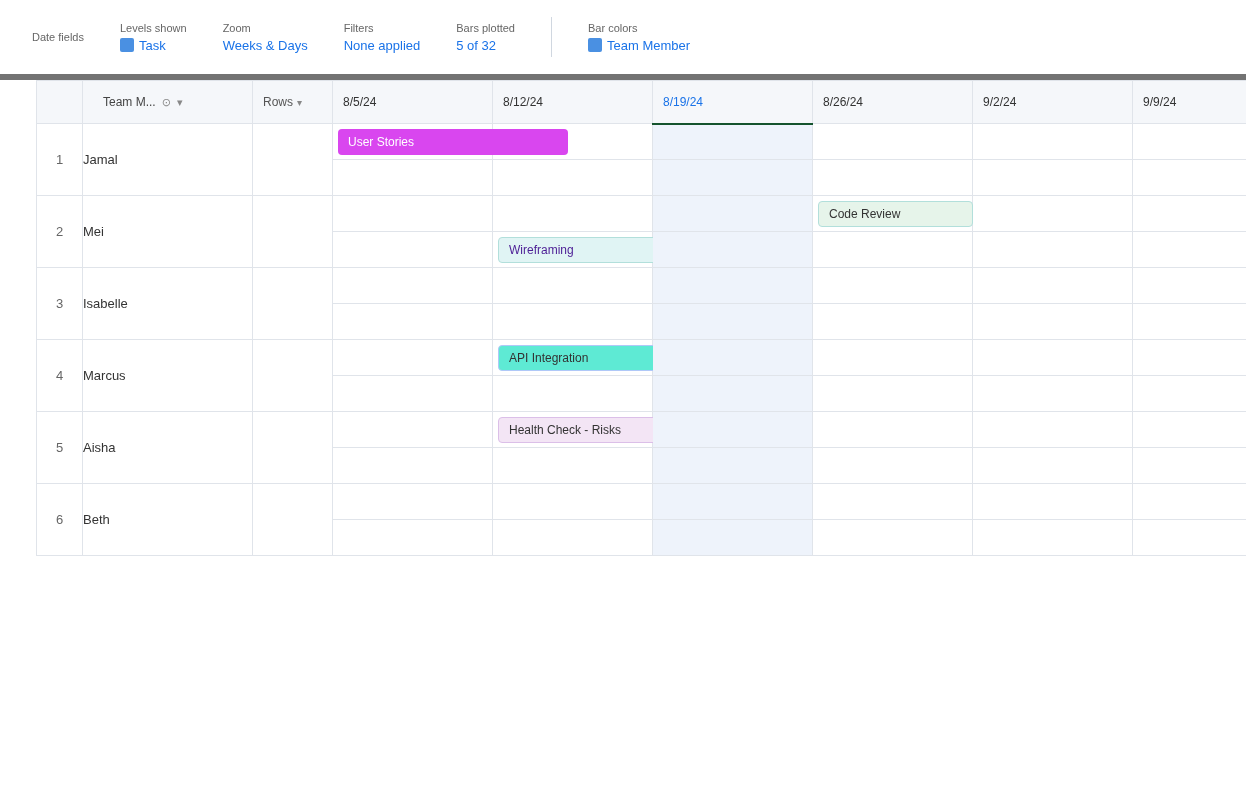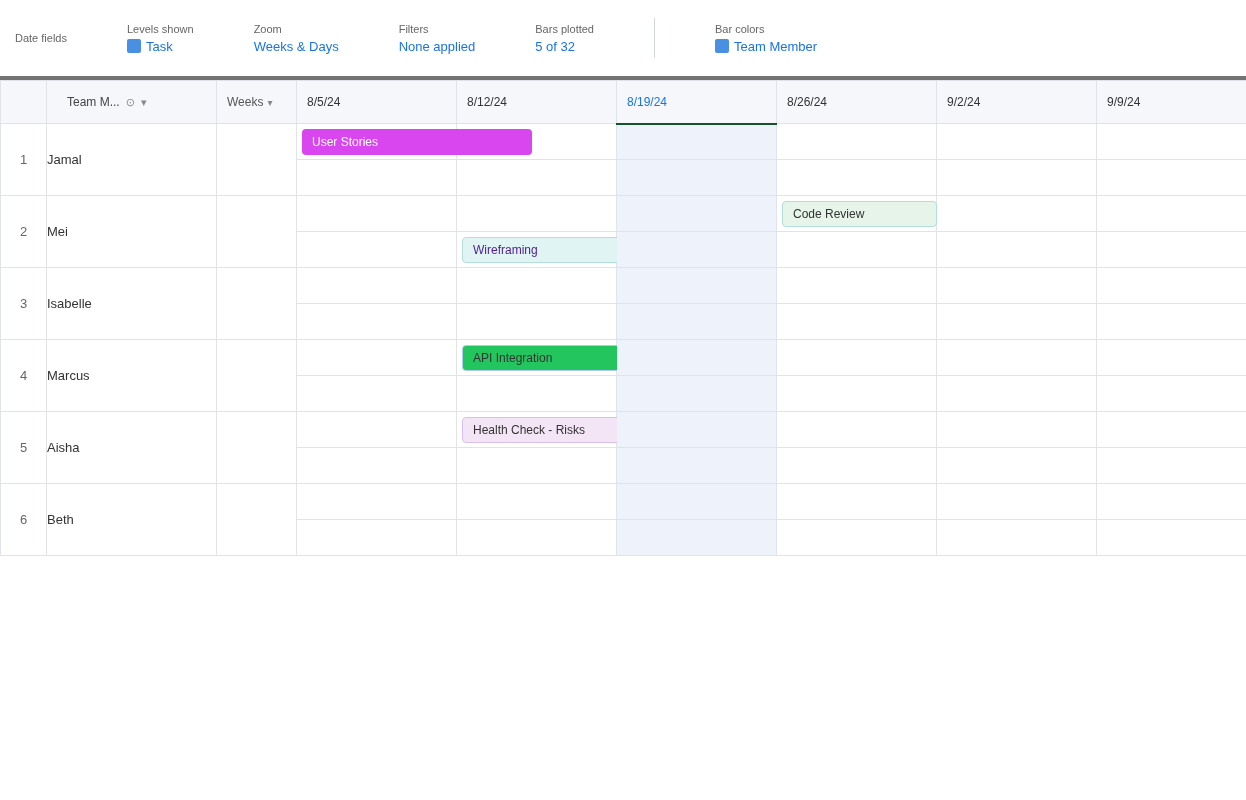--- a/index.html
+++ b/index.html
@@ -2,24 +2,24 @@
 <html><head>
   <meta charset="utf-8">
   <style>
     * { box-sizing: border-box; margin: 0; padding: 0; }
     body { font-family: -apple-system, BlinkMacSystemFont, 'Segoe UI', sans-serif; font-size: 13px; background: #fff; color: #333; }
 
     
     .header-bar {
       display: flex;
       align-items: center;
-      padding: 10px 15px;
-      border-bottom: 4px solid #737373;
+      padding: 10px 32px;
+      border-bottom: 6px solid #737373;
       background: #fff;
-      gap: 60px;
+      gap: 36px;
       min-height: 80px;
     }
     .header-section {
       display: flex;
       flex-direction: column;
       gap: 4px;
     }
     .header-section-label {
       font-size: 11px;
       color: #666;
@@ -49,20 +49,21 @@
     .divider-vert {
       width: 1px;
       height: 40px;
       background: #d0d7e0;
     }
 
     
     .gantt-container {
       overflow: auto;
       width: 100%;
+      padding-left: 36px;
     }
     .gantt-table {
       border-collapse: collapse;
       width: 100%;
       table-layout: fixed;
     }
 
     
     .col-num { width: 46px; }
     .col-name { width: 170px; }
@@ -129,21 +130,21 @@
       font-weight: 400;
       white-space: nowrap;
       overflow: hidden;
       text-overflow: ellipsis;
     }
 
     
     .bar-red { background: #d946ef; color: #fff; }
     .bar-green-light { background: #e6f4ea; color: #333; border: 1px solid #b2dfdb; }
     .bar-teal-light { background: #e0f4f4; color: #4c1d95; border: 1px solid #b2dfdb; }
-    .bar-blue-light { background: #22c55e; color: #333; border: 1px solid #b0c8f8; }
+    .bar-blue-light { background: #5eead4; color: #333; border: 1px solid #b0c8f8; }
     .bar-pink-light { background: #f3e5f5; color: #333; border: 1px solid #dbbfe8; }
 
     
     .name-header-cell {
       display: flex;
       align-items: center;
       gap: 6px;
       padding: 6px 10px;
     }
     .sort-icon { color: #888; font-size: 11px; cursor: pointer; }
@@ -229,21 +230,21 @@
         <th></th>
         <th>
           <div class="name-header-cell">
             <span>Team M...</span>
             <span class="sort-icon">⊙</span>
             <span class="sort-icon">▾</span>
           </div>
         </th>
         <th>
           <div class="rows-toggle">
-            <span>Weeks</span>
+            <span>Rows</span>
             <span class="dropdown-arrow">▾</span>
           </div>
         </th>
         <th class="date-col">8/5/24</th>
         <th class="date-col">8/12/24</th>
         <th class="date-col current">8/19/24</th>
         <th class="date-col">8/26/24</th>
         <th class="date-col">9/2/24</th>
         <th class="date-col">9/9/24</th>
       </tr>

